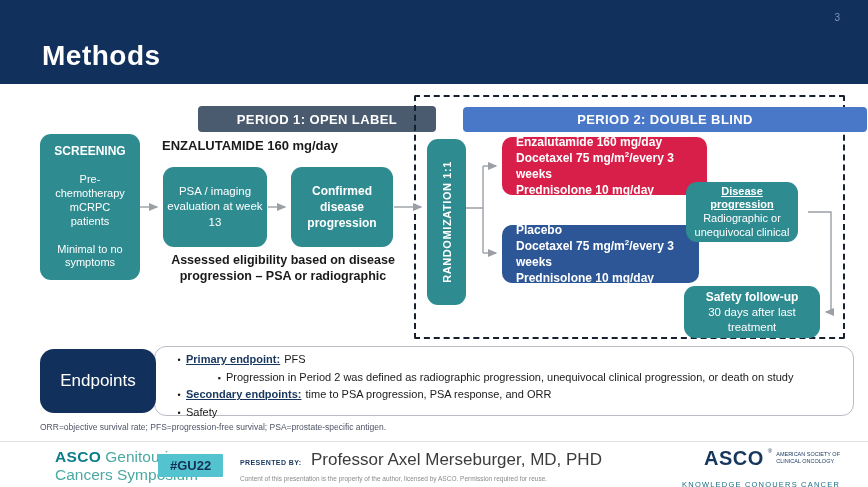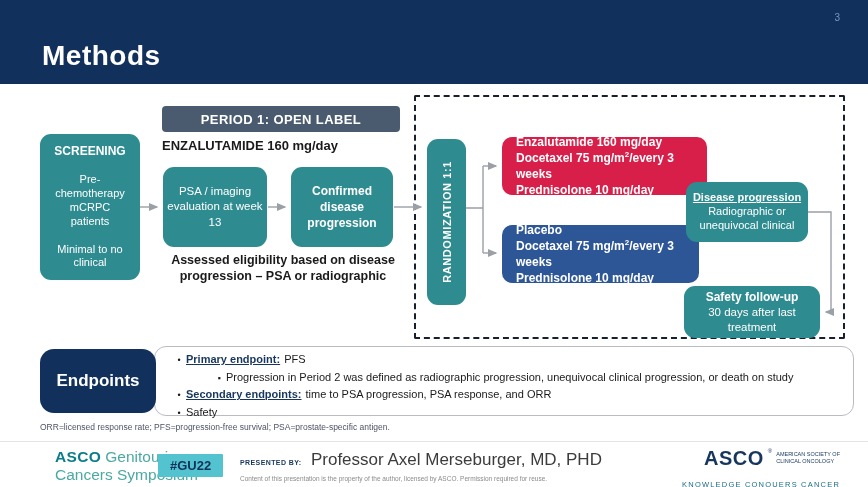--- a/index.html
+++ b/index.html
@@ -8,21 +8,21 @@
 
   
   .hdr { position:absolute; left:0; top:0; width:868px; height:84px; background:#12305c; }
   .hdr-title { position:absolute; left:42px; top:40px; color:#ffffff; font-size:28px; font-weight:bold; letter-spacing:0.5px; }
   .page-num { position:absolute; right:28px; top:12px; color:#7e96bd; font-size:10px; }
 
   
   .teal-box { position:absolute; background:#2e8b90; border-radius:11px; color:#ffffff; text-align:center;
               display:flex; flex-direction:column; justify-content:center; align-items:center; }
   .bar { position:absolute; border-radius:4px; color:#ffffff; font-weight:bold; font-size:13px;
-         display:flex; align-items:center; justify-content:center; letter-spacing:0.4px; }
+         display:flex; align-items:center; justify-content:center; letter-spacing:0.4px;margin-left:36px; }
 
   .p1-bar { left:162px; top:106px; width:238px; height:26px; background:#4a5b70; }
   .p2-bar { left:427px; top:107px; width:404px; height:25px; background:#4a78c8; }
 
   .enza-label { position:absolute; left:162px; top:138px; font-size:13px; font-weight:bold; color:#1a1a1a; }
 
   .screening { left:40px; top:134px; width:100px; height:146px; font-size:11px; line-height:1.25; padding:10px 12px; justify-content:space-between; }
   .screening .t { font-weight:bold; font-size:12px; }
   .psa-box { left:163px; top:167px; width:104px; height:80px; font-size:11.5px; line-height:1.35; }
   .confirmed-box { left:291px; top:167px; width:102px; height:80px; font-size:12px; font-weight:bold; line-height:1.35; padding:4px; }
@@ -35,35 +35,35 @@
 
   .rand-box { left:427px; top:139px; width:39px; height:166px; }
   .rand-text { writing-mode:vertical-rl; transform:rotate(180deg); font-size:11px; font-weight:bold; letter-spacing:0.6px; white-space:nowrap; }
 
   .arm { position:absolute; border-radius:10px; color:#ffffff; font-weight:bold; font-size:12px;
          line-height:1.35; padding:8px 8px 8px 14px; display:flex; flex-direction:column; justify-content:center; }
   .arm-red { left:502px; top:137px; width:205px; height:58px; background:#d81f49; }
   .arm-blue { left:502px; top:225px; width:197px; height:58px; background:#2d5696; }
   sup.sq { font-size:8px; vertical-align:super; }
 
-  .disease-box { left:686px; top:182px; width:122px; height:60px; font-size:11px; line-height:1.25; padding:4px; z-index:5; }
+  .disease-box { left:686px; top:182px; width:112px; height:60px; font-size:11px; line-height:1.25; padding:4px; z-index:5; }
   .disease-box .t { font-weight:bold; text-decoration:underline; }
   .safety-box { left:684px; top:286px; width:136px; height:52px; font-size:11.5px; line-height:1.25; z-index:5; }
   .safety-box .t { font-weight:bold; font-size:12px; }
 
   
   svg.wires { position:absolute; left:0; top:0; width:868px; height:487px; pointer-events:none; z-index:2; }
   svg.wires path, svg.wires line { stroke:#9aa0a6; stroke-width:1.4; fill:none; }
   svg.wires .ah { fill:#9aa0a6; stroke:none; }
 
   
   .ep-outline { position:absolute; left:154px; top:346px; width:700px; height:70px; background:#ffffff;
                 border:1px solid #b9bcc2; border-radius:12px; z-index:1; }
   .ep-navy { position:absolute; left:40px; top:349px; width:116px; height:64px; background:#12305c;
-             border-radius:14px; color:#ffffff; font-size:17px; font-weight:bold;
+             border-radius:14px; color:#ffffff; font-size:17px; font-weight:normal;
              display:flex; align-items:center; justify-content:center; z-index:3; }
   .ep-content { position:absolute; left:172px; top:352px; width:676px; z-index:2; font-size:11px; color:#1a1a1a; }
   .ep-row { display:flex; align-items:baseline; margin-bottom:3px; line-height:1.3; }
   .ep-row .bl { width:14px; text-align:center; font-size:9px; }
   .ep-row.sub { padding-left:40px; }
   .ep-label { font-weight:bold; color:#17365d; margin-right:4px; white-space:nowrap;text-decoration:underline; }
 
   .footnote { position:absolute; left:40px; top:422px; font-size:8.5px; color:#4e5466; }
 
   
@@ -92,28 +92,29 @@
     <div class="hdr-title">Methods</div>
     <div class="page-num">3</div>
   </div>
 
   <div class="bar p1-bar">PERIOD 1: OPEN LABEL</div>
   <div class="enza-label">ENZALUTAMIDE 160 mg/day</div>
 
   <div class="teal-box screening">
     <div class="t">SCREENING</div>
     <div>Pre-chemotherapy mCRPC patients</div>
-    <div>Minimal to no clinical</div>
+    <div>Minimal to no symptoms</div>
   </div>
 
   <div class="teal-box psa-box">PSA / imaging evaluation at week 13</div>
   <div class="teal-box confirmed-box">Confirmed disease progression</div>
   <div class="eligibility">Assessed eligibility based on disease progression – PSA or radiographic</div>
 
   <div class="dashed-frame"></div>
+  <div class="bar p2-bar">PERIOD 2: DOUBLE BLIND</div>
 
   <div class="teal-box rand-box">
     <div class="rand-text">RANDOMIZATION 1:1</div>
   </div>
 
   <div class="arm arm-red">
     <div>Enzalutamide 160 mg/day</div>
     <div><span>Docetaxel 75 mg/m</span><sup class="sq">2</sup><span>/every 3 weeks</span></div>
     <div>Prednisolone 10 mg/day</div>
   </div>
@@ -166,21 +167,21 @@
       <span class="bl">•</span>
       <span class="ep-label">Secondary endpoints:</span>
       <span>time to PSA progression, PSA response, and ORR</span>
     </div>
     <div class="ep-row">
       <span class="bl">•</span>
       <span>Safety</span>
     </div>
   </div>
 
-  <div class="footnote">ORR=licensed response rate; PFS=progression-free survival; PSA=prostate-specific antigen.</div>
+  <div class="footnote">ORR=objective survival rate; PFS=progression-free survival; PSA=prostate-specific antigen.</div>
 
   <div class="footer">
     <div class="gu-logo">
       <div><b>ASCO</b><span> Genitourinary</span></div>
       <div>Cancers Symposium</div>
     </div>
     <div class="gu-badge">#GU22</div>
     <div class="presented">
       <div>
         <span class="pb">PRESENTED BY:</span>

